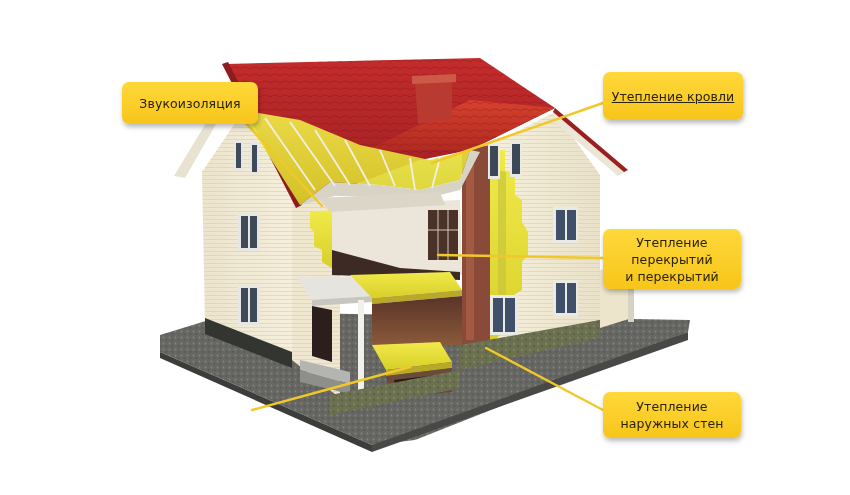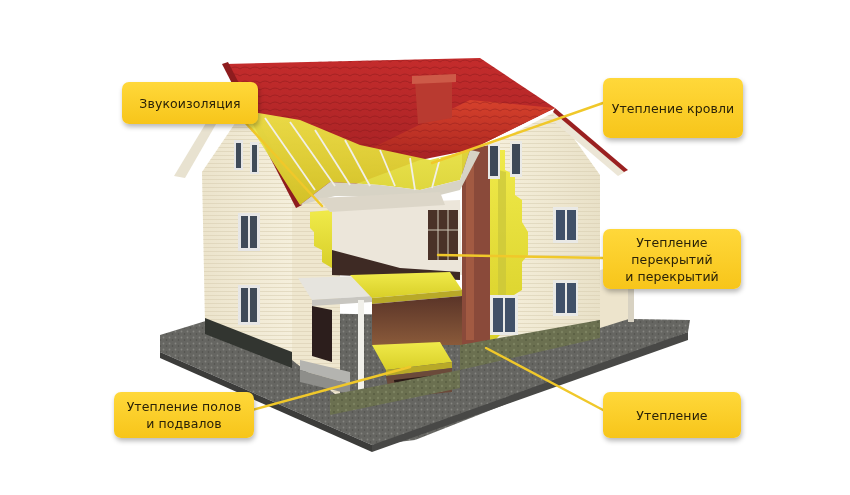--- a/index.html
+++ b/index.html
@@ -211,32 +211,29 @@
       <line x1="603" y1="258" x2="438" y2="255"></line>
       <line x1="252" y1="410" x2="410" y2="367"></line>
       <line x1="603" y1="410" x2="486" y2="348"></line>
     </g>
   </svg>
 
   <div class="callout" style="left:122px; top:82px; width:136px; height:42px;">
     <span>Звукоизоляция</span>
   </div>
 
-  <div class="callout" style="left:603px; top:78px; width:140px; height:60px;">
+  <div class="callout" style="left:603px; top:72px; width:140px; height:48px;text-decoration:underline;">
     <span>Утепление  кровли</span>
   </div>
 
   <div class="callout" style="left:603px; top:229px; width:138px; height:60px;">
     <span>Утепление</span>
     <span>перекрытий</span>
     <span>и  перекрытий</span>
   </div>
 
-  <div class="callout" style="left:114px; top:392px; width:140px; height:46px;">
-    <span>Утепление  полов</span>
-    <span>и  подвалов</span>
-  </div>
 
   <div class="callout" style="left:603px; top:392px; width:138px; height:46px;">
     <span>Утепление</span>
+    <span>наружных  стен</span>
   </div>
 
 </div>
 
 </body></html>

